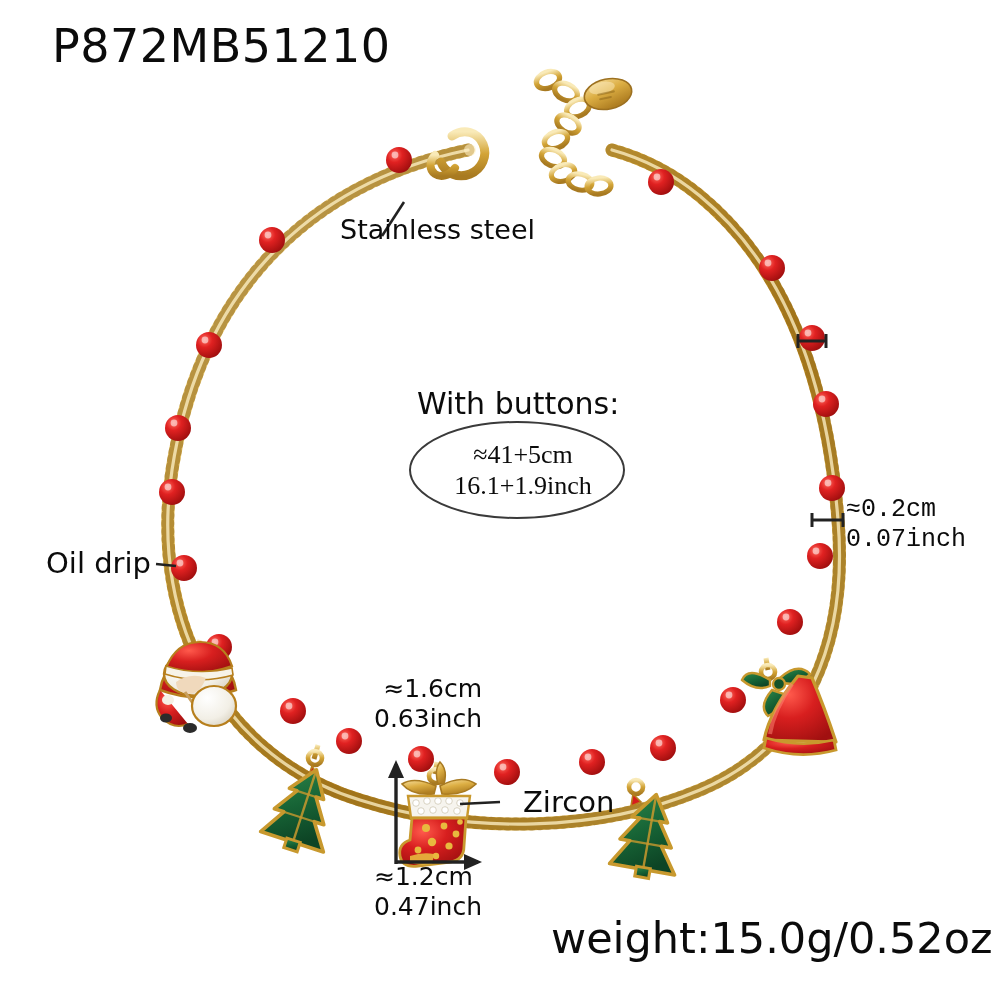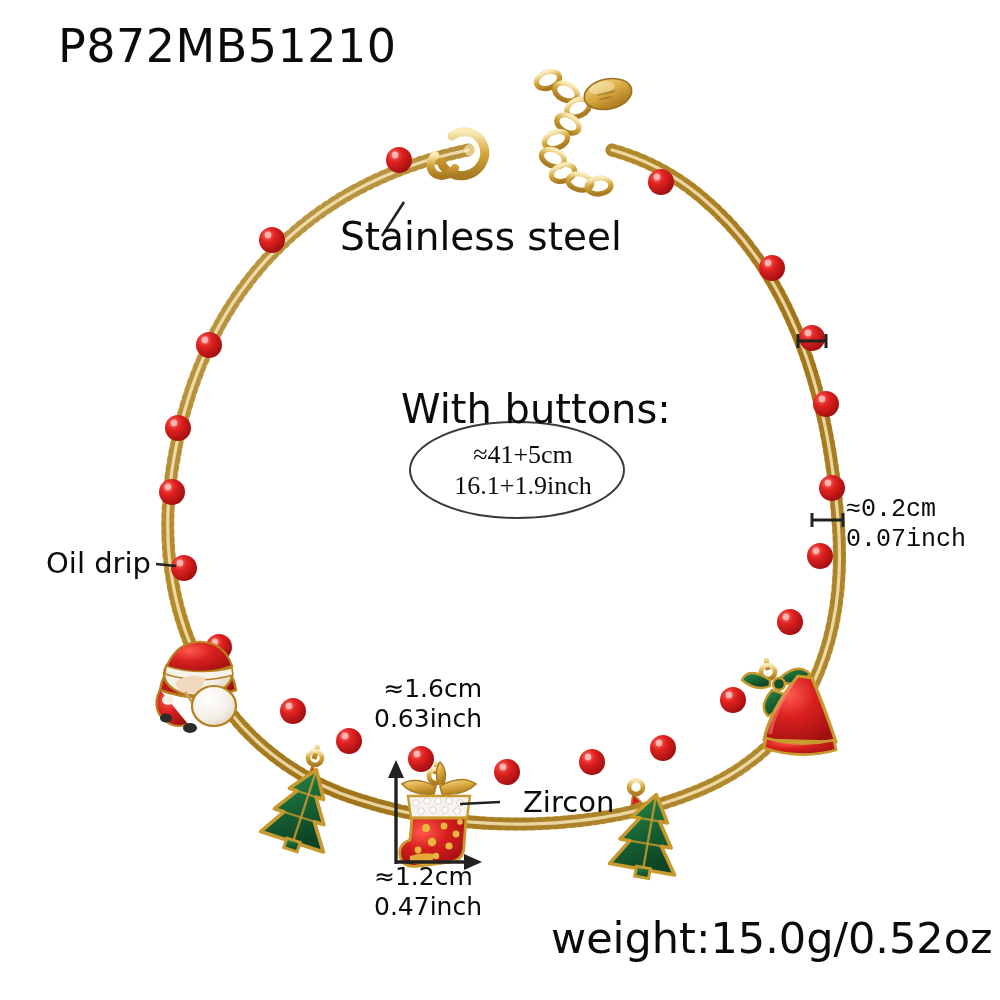--- a/index.html
+++ b/index.html
@@ -11,33 +11,33 @@
     position: relative;
     overflow: hidden;
   }
   #stage { position: absolute; inset: 0; }
   .lyr { position: absolute; top: 0; left: 0; width: 1000px; height: 1000px; }
   svg.lyr { pointer-events: none; }
 
   .txt { position: absolute; color: #0b0b0b; white-space: pre; line-height: 1.06; }
 
   #sku {
-    left: 58px; top: 22px;
+    left: 52px; top: 22px;
     font-size: 46px; letter-spacing: 0.5px;
   }
   #weight {
     left: 506px; top: 916px;
     font-size: 43px;
     margin-left: 45px;
   }
-  #lbl-steel { left: 340px; top: 216px; font-size: 39px; }
+  #lbl-steel { left: 340px; top: 216px; font-size: 27px; }
   #lbl-oil   { left: 46px;  top: 548px; font-size: 29px; }
   #lbl-zircon{ left: 523px; top: 787px; font-size: 29px; }
 
-  #with-buttons { left: 401px; top: 388px; font-size: 40px; }
+  #with-buttons { left: 417px; top: 388px; font-size: 30px; }
   #len-vals {
     left: 432px; top: 440px; font-size: 26px;
     text-align: center; width: 182px; line-height: 1.18; font-family: Liberation Serif, serif;
   }
 
   .dim { font-size: 25px; line-height: 1.18; }
   #dim-bead  { left: 828px; top: 316px; }
   #dim-chain { left: 846px; top: 495px; font-family: Liberation Mono, monospace; }
   #dim-h     { left: 374px; top: 674px; text-align: right; }
   #dim-w     { left: 374px; top: 862px; }

